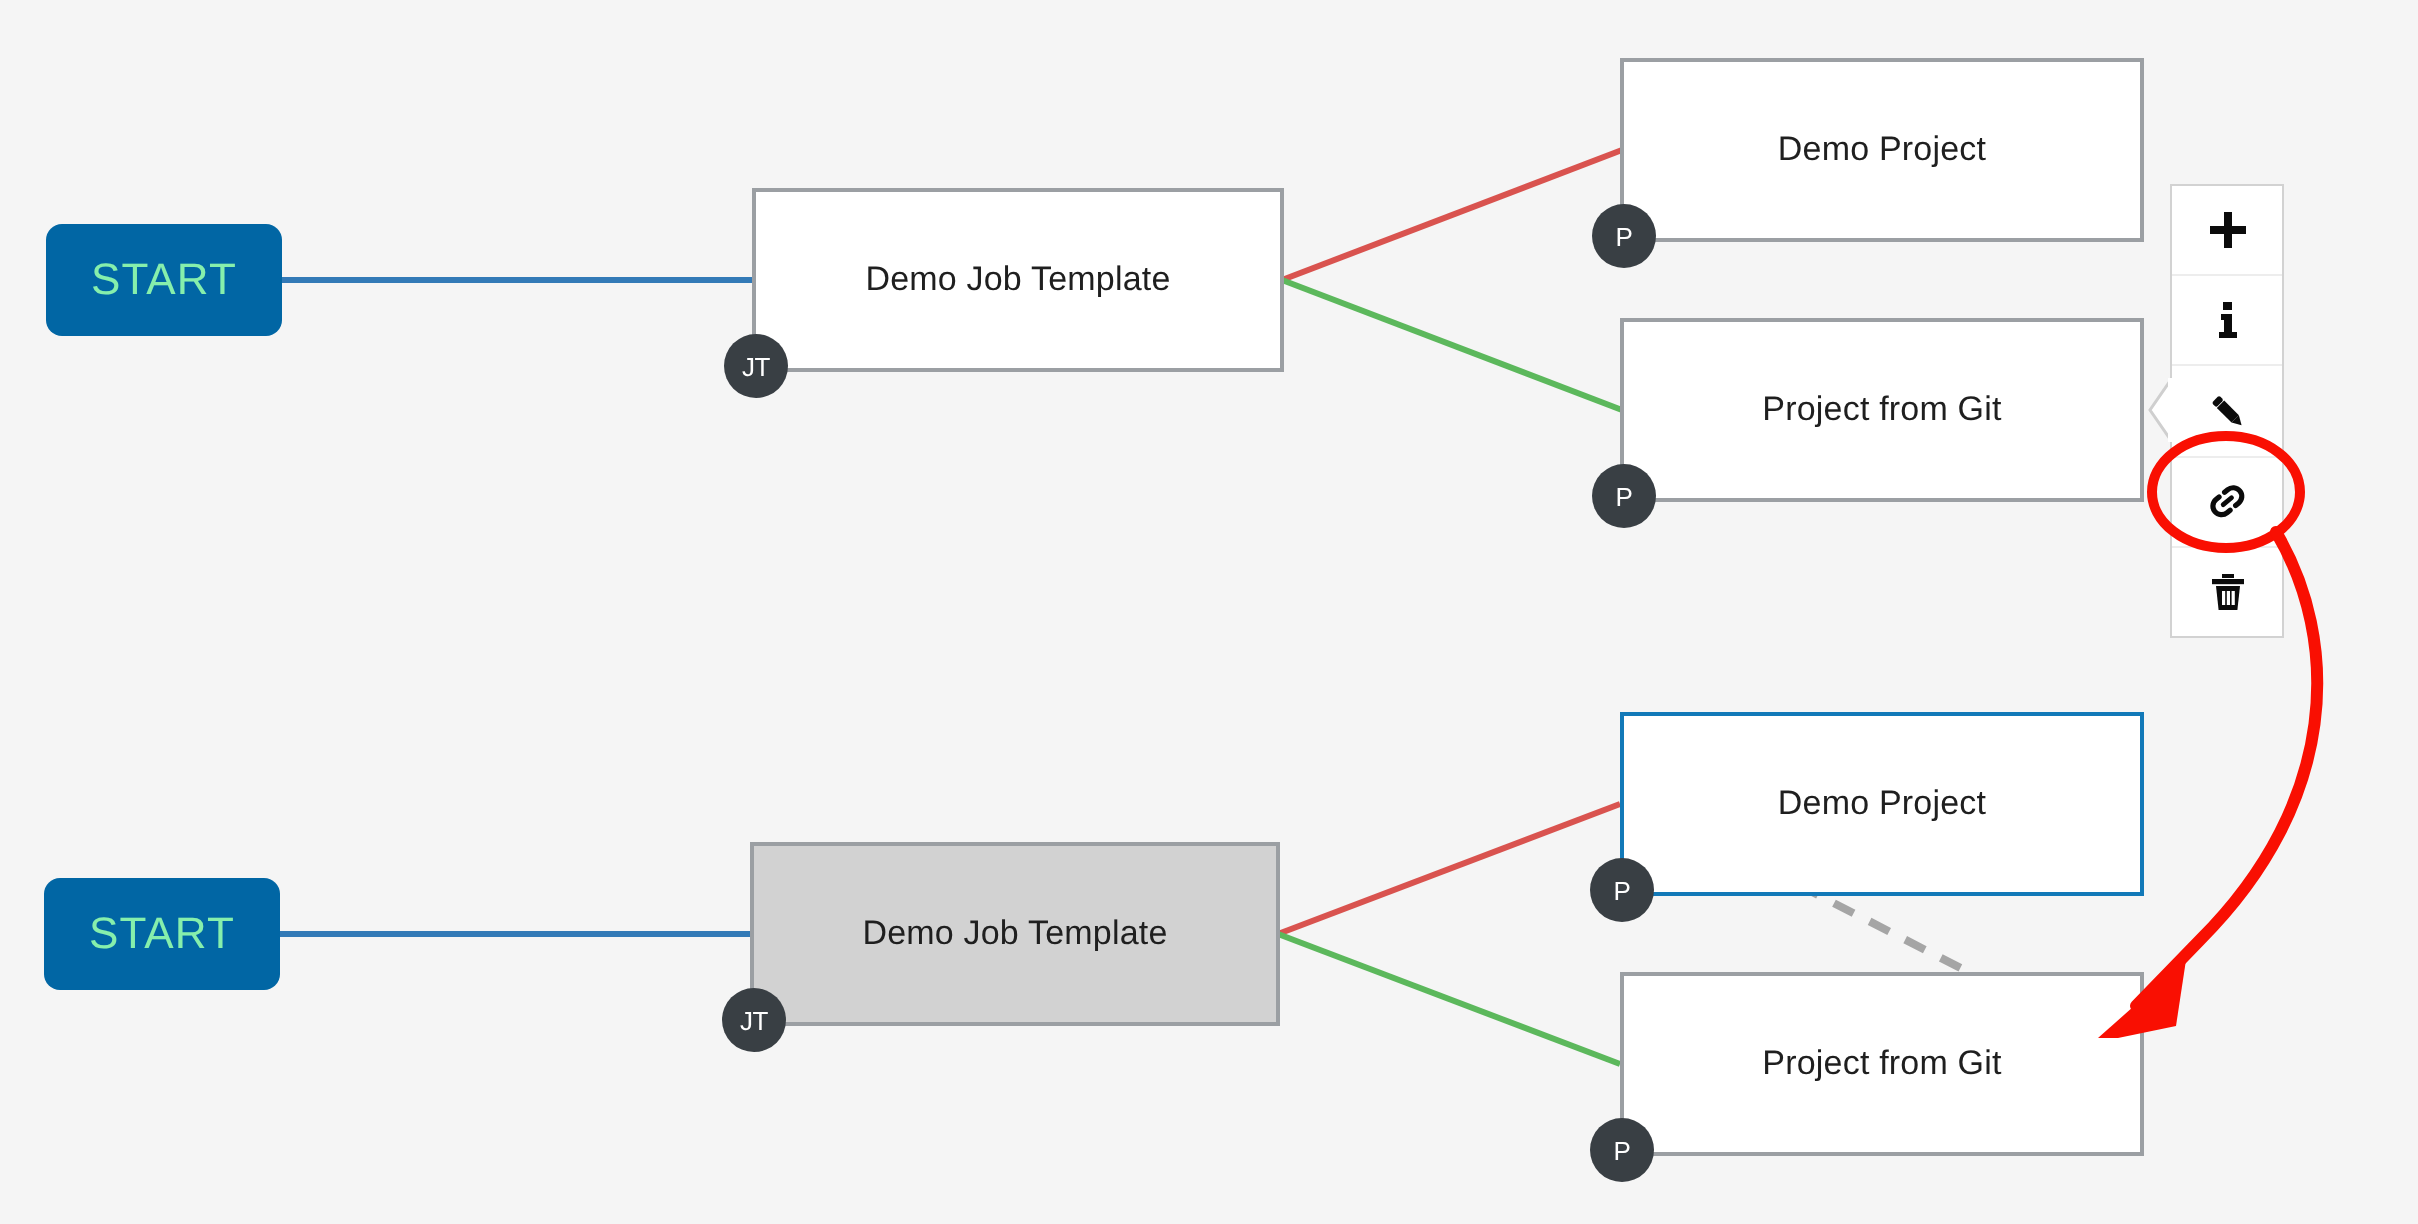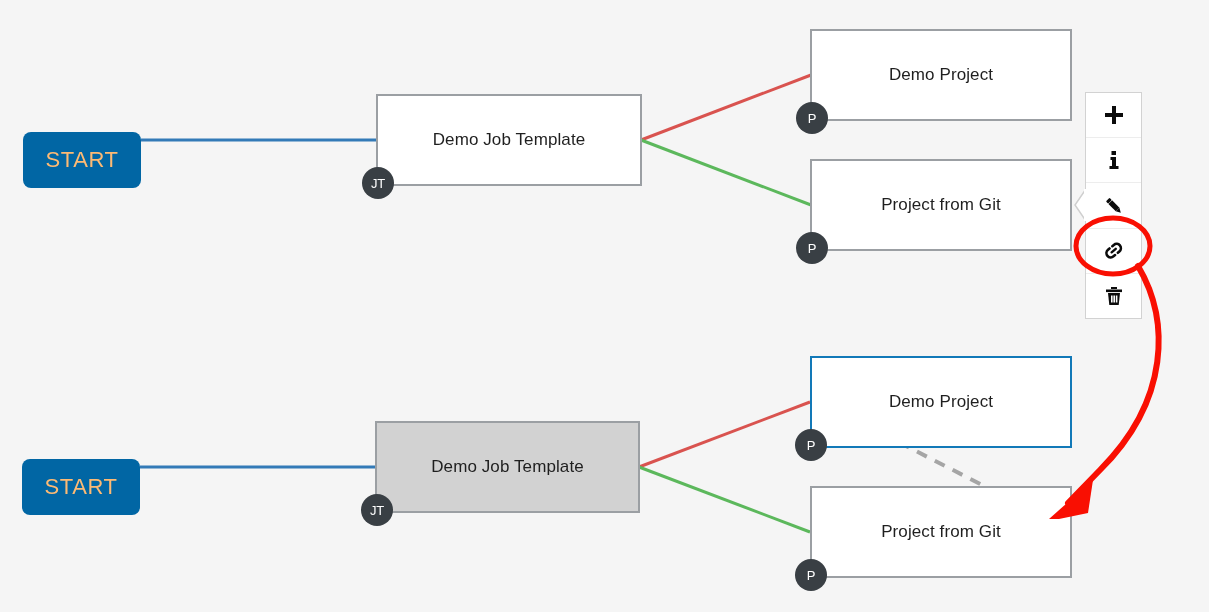--- a/index.html
+++ b/index.html
@@ -34,24 +34,23 @@
     text-align: center;
     color: #1f1f1f;
     font-size: 17px;
     letter-spacing: .1px;
     z-index: 5;
   }
 
   .node.start {
     background: #0166a4;
     border-radius: 8px;
-    color: #fdba74;
+    color: #86efac;
     font-size: 22px;
     letter-spacing: .6px;
-    margin-top: 20px;
   }
 
   .node.box {
     background: #ffffff;
     border: 2px solid #9b9fa3;
   }
 
   .node.box.selected {
     border: 2px solid #1279b8;
   }

